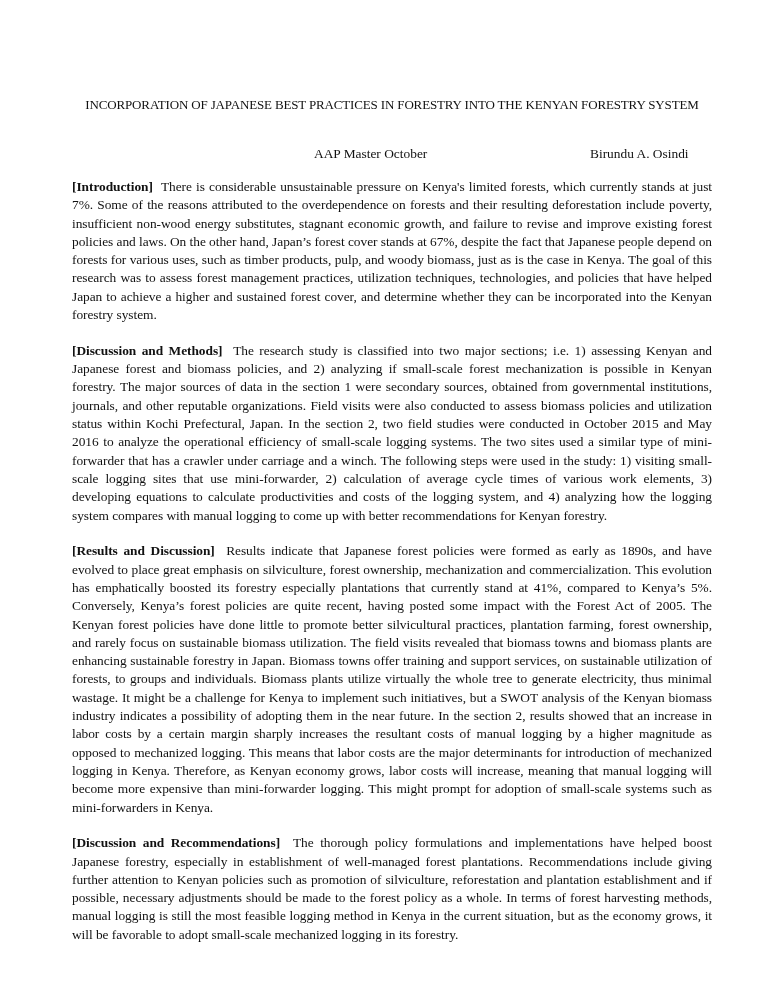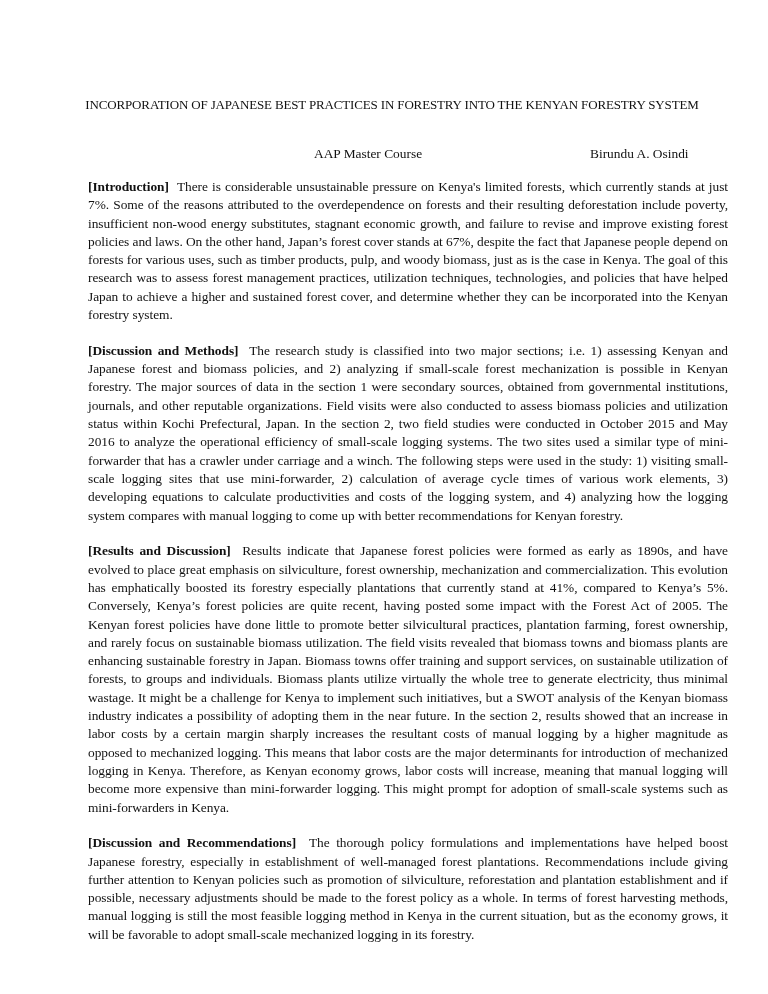--- a/index.html
+++ b/index.html
@@ -44,42 +44,42 @@
       left: 242px;
     }
     .meta .author {
       position: absolute;
       left: 508px;
       margin-left: 10px;
     }
     .body-text {
       position: absolute;
       top: 178px;
-      left: 16px;
+      left: 0;
       width: 640px;
     }
     .section {
       font-size: 13.4px;
       line-height: 18.3px;
       text-align: justify;
       margin: 0 0 17.5px 0;
       letter-spacing: -0.05px;
     }
     .section .heading {
       font-weight: bold;
     }
   </style>
 </head>
 <body>
 
 <div class="page">
   <div class="title">INCORPORATION OF JAPANESE BEST PRACTICES IN FORESTRY INTO THE KENYAN FORESTRY SYSTEM</div>
 
   <div class="meta">
-    <span class="course">AAP Master Course</span>
+    <span class="course">AAP Master October</span>
     <span class="author">Birundu A. Osindi</span>
   </div>
 
   <div class="body-text">
     <p class="section">
       <span class="heading">[Introduction]</span>&nbsp;
       <span>There is considerable unsustainable pressure on Kenya's limited forests, which currently stands at just 7%.  Some of the reasons attributed to the overdependence on forests and their resulting deforestation include poverty, insufficient non-wood energy substitutes, stagnant economic growth, and failure to revise and improve existing forest policies and laws.  On the other hand, Japan’s forest cover stands at 67%, despite the fact that Japanese people depend on forests for various uses, such as timber products, pulp, and woody biomass, just as is the case in Kenya.  The goal of this research was to assess forest management practices, utilization techniques, technologies, and policies that have helped Japan to achieve a higher and sustained forest cover, and determine whether they can be incorporated into the Kenyan forestry system.</span>
     </p>
     <p class="section">
       <span class="heading">[Discussion and Methods]</span>&nbsp;

